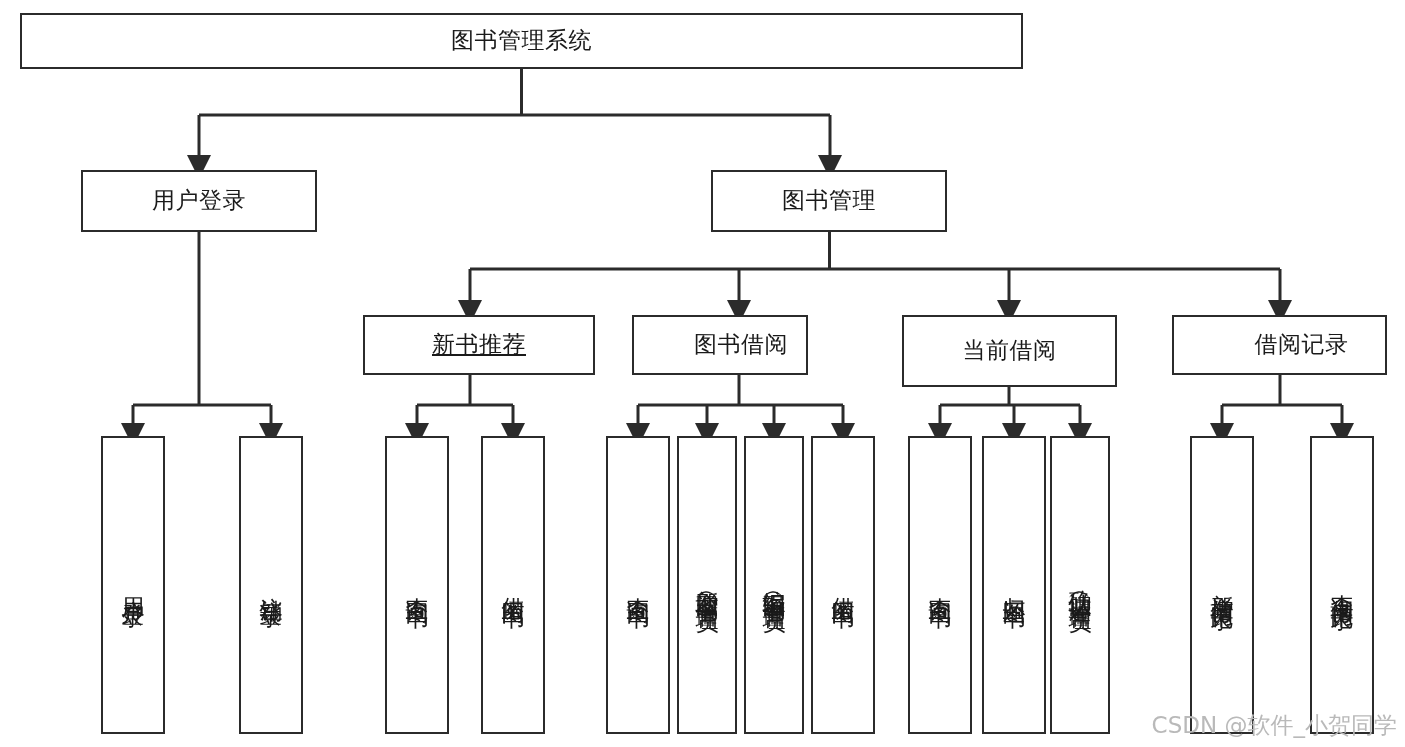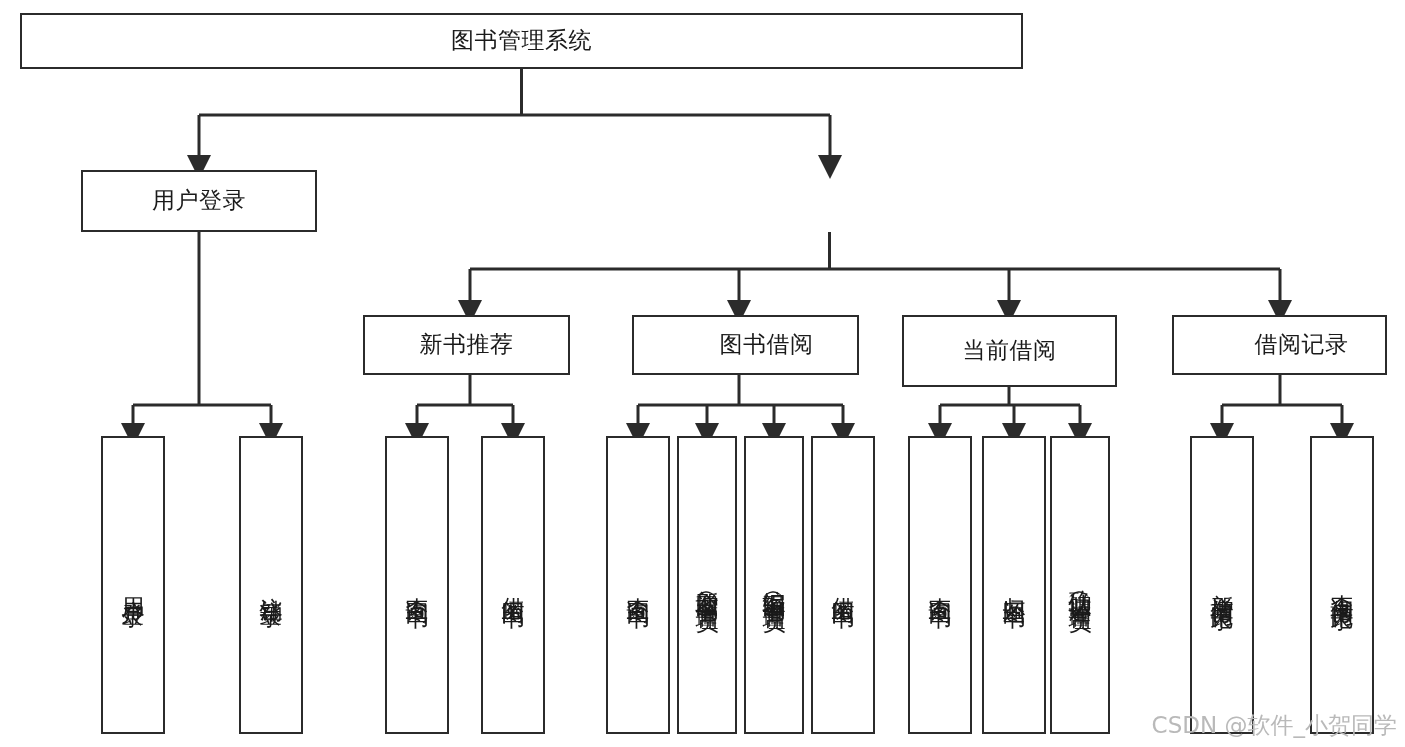--- a/index.html
+++ b/index.html
@@ -122,25 +122,28 @@
     </g>
   </svg>
 
   <div class="node horizontal" style="left:20px; top:13px; width:1003px; height:56px;">
     <span class="label">图书管理系统</span>
   </div>
 
   <div class="node horizontal" style="left:81px; top:170px; width:236px; height:62px;">
     <span class="label">用户登录</span>
   </div>
+  <div class="node horizontal" style="left:711px; top:170px; width:236px; height:62px;">
+    <span class="label">图书管理</span>
+  </div>
 
-  <div class="node horizontal" style="left:363px; top:315px; width:207px; height:60px;">
+  <div class="node horizontal" style="left:363px; top:315px; width:232px; height:60px;text-decoration:underline;">
     <span class="label">新书推荐</span>
   </div>
-  <div class="node horizontal" style="left:632px; top:315px; width:227px; height:60px;padding-left:42px;">
+  <div class="node horizontal" style="left:632px; top:315px; width:176px; height:60px;padding-left:42px;">
     <span class="label">图书借阅</span>
   </div>
   <div class="node horizontal" style="left:902px; top:315px; width:215px; height:72px;">
     <span class="label">当前借阅</span>
   </div>
   <div class="node horizontal" style="left:1172px; top:315px; width:215px; height:60px;padding-left:44px;">
     <span class="label">借阅记录</span>
   </div>
 
   <div class="node vertical" style="left:101px; top:436px; width:64px; height:298px;">

